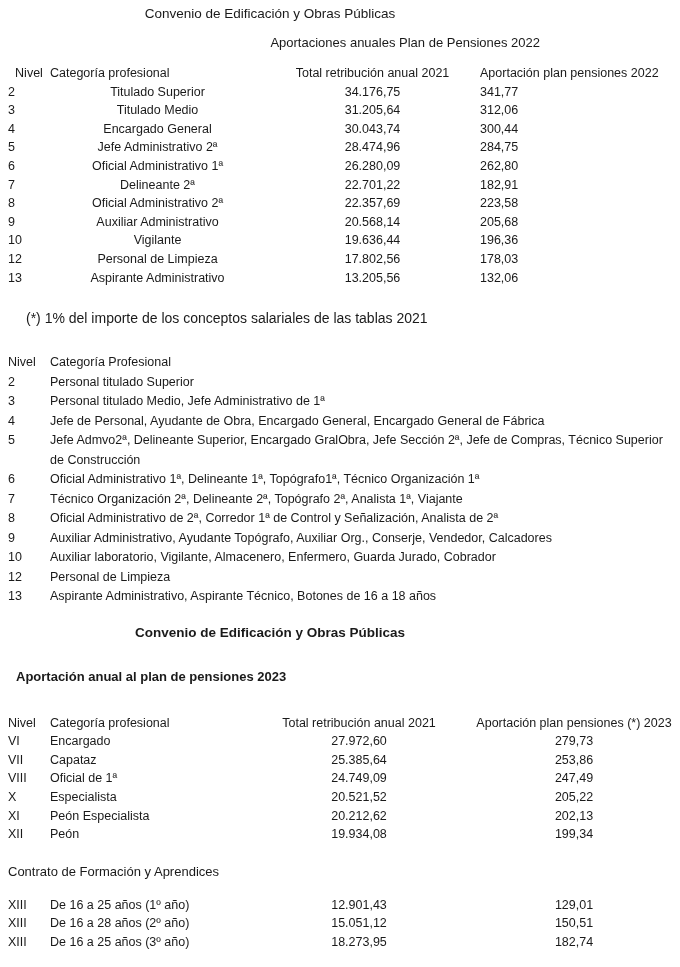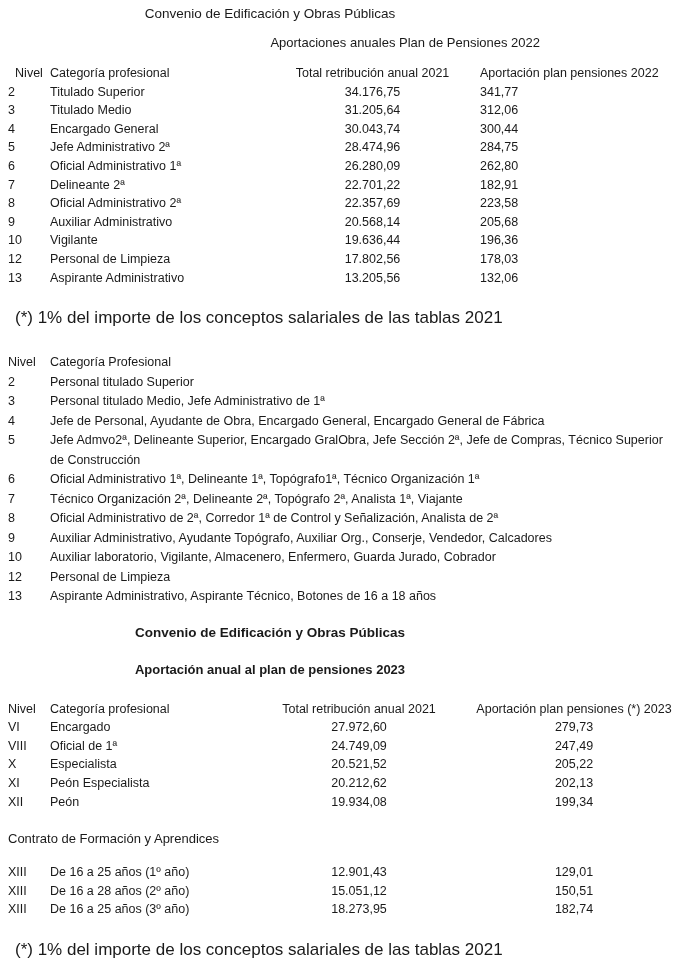--- a/index.html
+++ b/index.html
@@ -37,52 +37,52 @@
     margin: 0;
     padding-top: 14px;
   }
   .title-bold {
     text-align: center;
     font-size: 13.5px;
     font-weight: 700;
     margin: 0;
   }
   .subtitle-bold {
-    text-align: center;
     font-size: 13px;
     font-weight: 700;
-    margin: 9px;
+    margin: 16px;
     padding-top: 13px;
   }
 
   table.tbl {
     border-collapse: collapse;
     width: 680px;
     table-layout: fixed;
   }
   table.tbl th, table.tbl td {
     font-weight: 400;
     font-size: 12.5px;
     padding: 0;
     line-height: 18.6px;
     vertical-align: top;
   }
   .c-nivel { width: 42px; padding-left: 8px !important; }
-  .c-cat   { width: 215px; }
+  .c-cat   { width: 215px; text-align: center; }
   .c-ret   { width: 215px; text-align: center; }
   .c-apo   { width: 200px; text-align: left; }
 
   .hdr-row th {
     padding-bottom: 2px;
   }
 
   .note {
     padding-left: 15px;
-    font-size: 17px;
+    font-size: 14px;
     line-height: 18px;
+    margin-left: 11px;
   }
 
   table.tbl2 {
     border-collapse: collapse;
     width: 680px;
     table-layout: fixed;
   }
   table.tbl2 th, table.tbl2 td {
     font-weight: 400;
     font-size: 12.5px;
@@ -274,20 +274,26 @@
       </tr>
     </thead>
     <tbody>
       <tr>
         <td class="c2-nivel">VI</td>
         <td class="c2-cat">Encargado</td>
         <td class="c2-ret">27.972,60</td>
         <td class="c2-apo">279,73</td>
       </tr>
       <tr>
+        <td class="c2-nivel">VII</td>
+        <td class="c2-cat">Capataz</td>
+        <td class="c2-ret">25.385,64</td>
+        <td class="c2-apo">253,86</td>
+      </tr>
+      <tr>
         <td class="c2-nivel">VIII</td>
         <td class="c2-cat">Oficial de 1ª</td>
         <td class="c2-ret">24.749,09</td>
         <td class="c2-apo">247,49</td>
       </tr>
       <tr>
         <td class="c2-nivel">X</td>
         <td class="c2-cat">Especialista</td>
         <td class="c2-ret">20.521,52</td>
         <td class="c2-apo">205,22</td>

